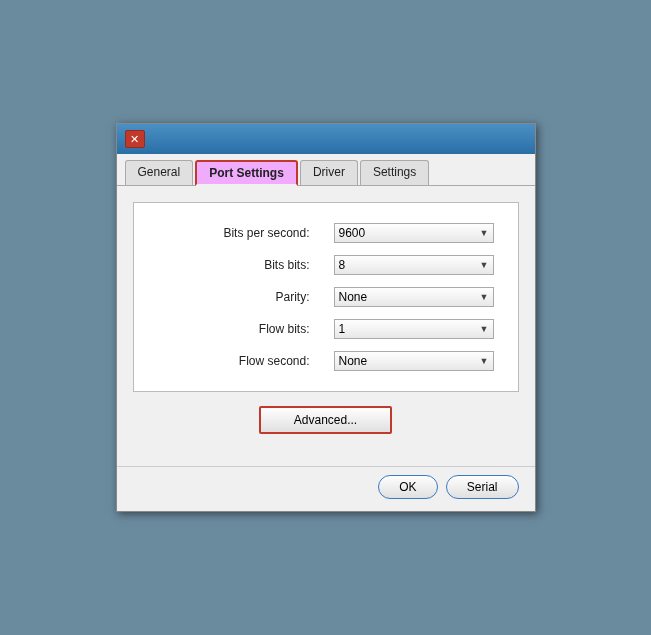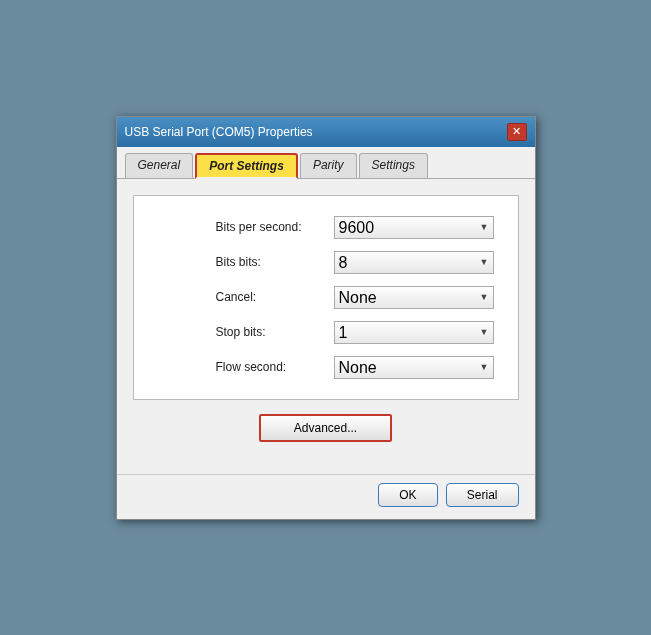--- a/index.html
+++ b/index.html
@@ -41,34 +41,33 @@
       align-items: center;
       justify-content: center;
       border-radius: 2px;
     }
     .tabs {
       background: #f0f0f0;
       border-bottom: 1px solid #aaa;
       display: flex;
       padding: 6px 8px 0 8px;
       gap: 2px;
-      font-style: italic;
     }
     .tab {
       padding: 4px 12px;
       background: #e0e0e0;
       border: 1px solid #aaa;
       border-bottom: none;
       cursor: pointer;
       font-size: 12px;
       color: #222;
       border-radius: 3px 3px 0 0;
     }
     .tab.active {
-      background: #fde047;
+      background: #f0abfc;
       border: 2px solid #c0392b;
       border-bottom: 2px solid #f0f0f0;
       font-weight: bold;
       margin-bottom: -1px;
       z-index: 1;
     }
     .content {
       padding: 16px;
     }
     .settings-box {
@@ -80,21 +79,22 @@
     .form-row {
       display: flex;
       align-items: center;
       margin-bottom: 12px;
       justify-content: flex-end;
     }
     .form-row:last-child {
       margin-bottom: 0;
     }
     .form-label {
-      margin-right: 8px;
+      text-align: right;
+      margin-right: 24px;
       color: #222;
       white-space: nowrap;
       min-width: 110px;
     }
     .select-wrapper {
       position: relative;
       display: inline-block;
       width: 160px;
     }
     .select-wrapper::after {
@@ -105,21 +105,21 @@
       top: 50%;
       transform: translateY(-50%);
       pointer-events: none;
       color: #444;
     }
     .select-wrapper select {
       width: 100%;
       padding: 2px 20px 2px 4px;
       background: linear-gradient(to bottom, #fefefe, #e8e8e8);
       border: 1px solid #aaa;
-      font-size: 16px;
+      font-size: 12px;
       appearance: none;
       -webkit-appearance: none;
       cursor: pointer;
     }
     .button-row {
       display: flex;
       justify-content: center;
       gap: 10px;
       margin-bottom: 16px;
     }
@@ -141,38 +141,37 @@
       gap: 8px;
       padding: 8px 16px 12px 16px;
       border-top: 1px solid #ccc;
     }
     .btn-footer {
       padding: 4px 20px;
       background: linear-gradient(to bottom, #fefefe, #e0e0e0);
       border: 1px solid #3a7abf;
       font-size: 12px;
       cursor: pointer;
-      border-radius: 4px;
+      border-radius: 12px;
       min-width: 60px;
     }
   </style>
 </head>
 <body>
 
 <div class="dialog">
 
   <div class="title-bar">
-    <span>USB Serial Port (COM5) Properties</span>
     <div class="title-bar-close">✕</div>
   </div>
 
   <div class="tabs">
     <div class="tab">General</div>
     <div class="tab active">Port Settings</div>
-    <div class="tab">Parity</div>
+    <div class="tab">Driver</div>
     <div class="tab">Settings</div>
   </div>
 
   <div class="content">
     <div class="settings-box">
 
       <div class="form-row">
         <label class="form-label">Bits per second:</label>
         <div class="select-wrapper">
           <select>
@@ -188,31 +187,31 @@
         <label class="form-label">Bits bits:</label>
         <div class="select-wrapper">
           <select>
             <option>8</option>
             <option>5</option><option>6</option><option>7</option>
           </select>
         </div>
       </div>
 
       <div class="form-row">
-        <label class="form-label">Cancel:</label>
+        <label class="form-label">Parity:</label>
         <div class="select-wrapper">
           <select>
             <option>None</option>
             <option>Odd</option><option>Even</option><option>Mark</option><option>Space</option>
           </select>
         </div>
       </div>
 
       <div class="form-row">
-        <label class="form-label">Stop bits:</label>
+        <label class="form-label">Flow bits:</label>
         <div class="select-wrapper">
           <select>
             <option>1</option>
             <option>1.5</option><option>2</option>
           </select>
         </div>
       </div>
 
       <div class="form-row">
         <label class="form-label">Flow second:</label>

